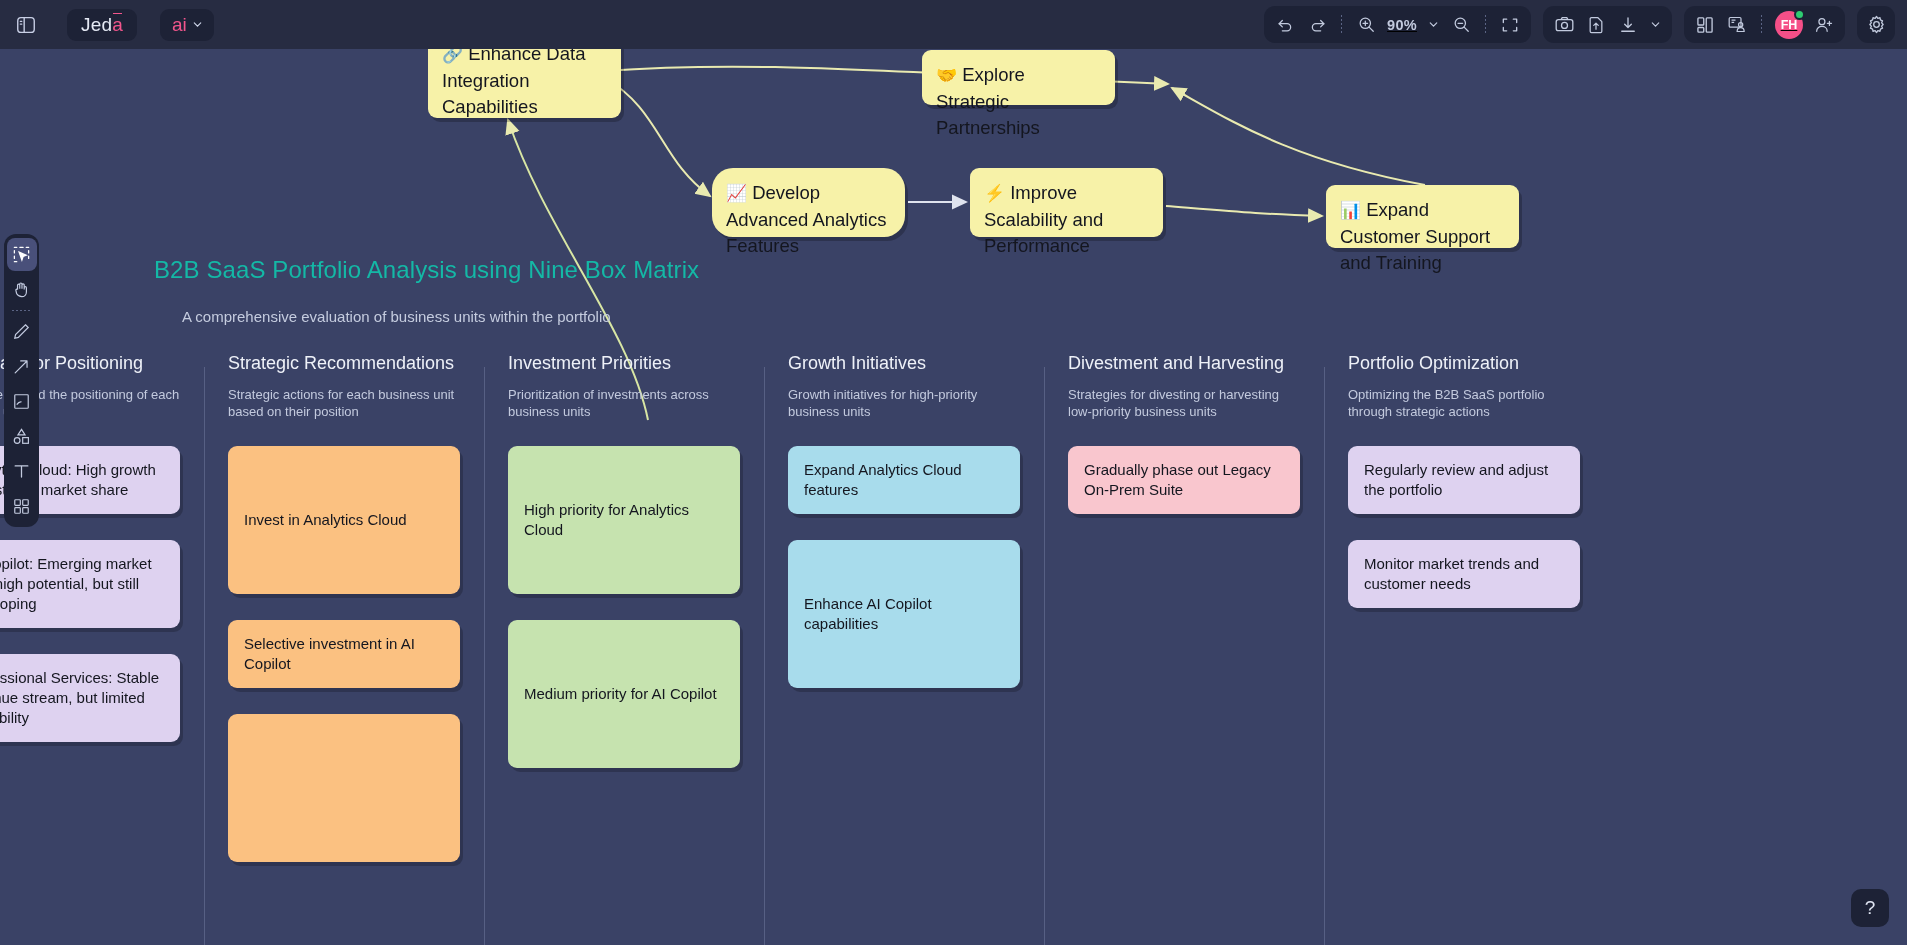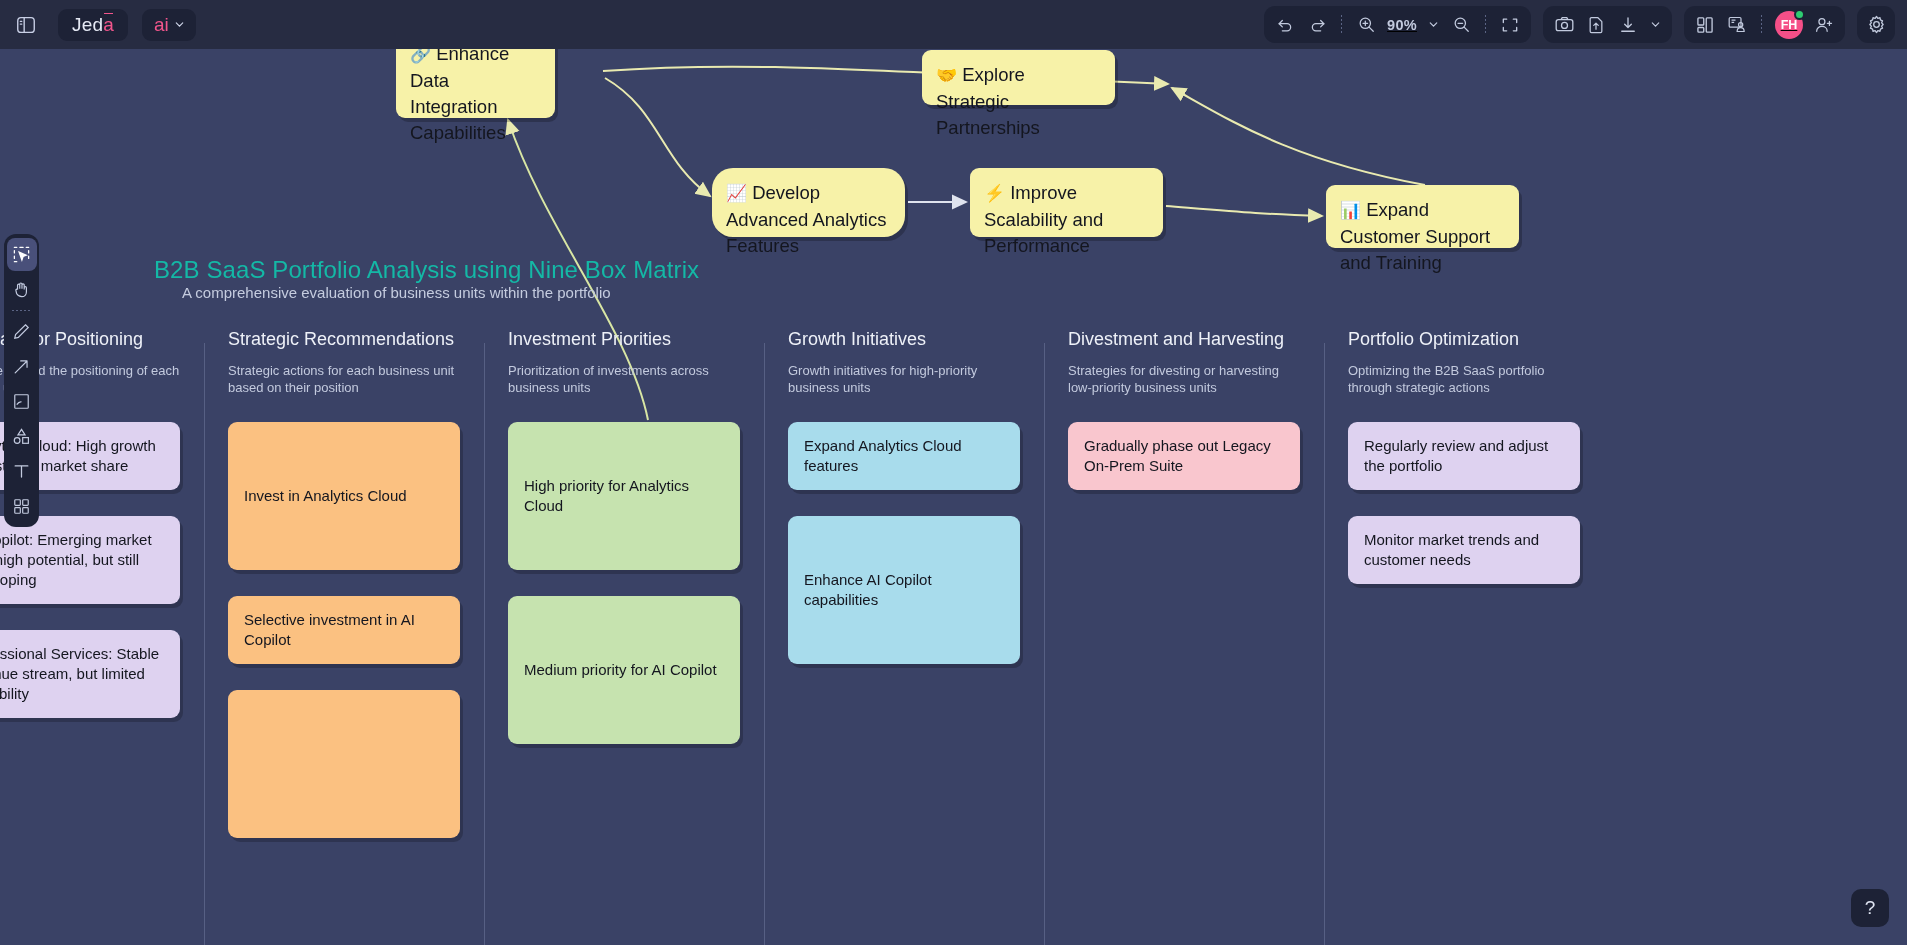--- a/index.html
+++ b/index.html
@@ -11,21 +11,21 @@
   }
   #app { position: relative; width: 1907px; height: 945px; background: #3a4266; }
 
   
   .topbar {
     position: absolute; top: 0; left: 0; width: 1907px; height: 49px;
     background: #272c42;
     display: flex; align-items: center;
     z-index: 40;
   }
-  .tb-left { display: flex; align-items: center; gap: 14px; padding-left: 8px; }
+  .tb-left { display: flex; align-items: center; gap: 23px; padding-left: 8px; }
   .icon-btn {
     width: 36px; height: 36px; border-radius: 10px;
     display: flex; align-items: center; justify-content: center;
     color: #c9d0e6;
   }
   .icon-btn svg { display:block; }
   .brand-pill {
     height: 32px; padding: 0 14px; border-radius: 9px;
     background: #1d2236; color: #e6eaf5;
     display: flex; align-items: center; justify-content: center;
@@ -94,21 +94,21 @@
     color: #14161f;
     font-size: 18.5px; line-height: 26px;
     padding: 12px 14px;
     z-index: 10;
   }
   .note .emo { font-size: 17px; margin-right: 5px; }
 
   
   .board { position: absolute; left: -76px; top: 256px; z-index: 8; }
   .board-title { font-size: 24px; color: #14b8a6; letter-spacing:.1px; margin-left: 230px; }
-  .board-sub { font-size: 15px; color: #c5ccdf; margin-left: 258px; margin-top: 0; }
+  .board-sub { font-size: 15px; color: #c5ccdf; margin-left: 258px; margin-top: 24px; }
 
   .cols { display: flex; margin-top: 28px; }
   .col { width: 280px; padding: 0 24px 0 24px; position: relative; }
   .col + .col::before {
     content:""; position:absolute; left:0; top:14px; bottom:-420px; width:1px; background:#576084;
   }
   .col-title { font-size: 18px; color: #eef1f8; margin-bottom: 12px; white-space: nowrap;}
   .col-sub { font-size: 13px; line-height: 17px; color: #c3cade; margin-bottom: 26px; }
 
   .card {
@@ -158,21 +158,21 @@
 
     <path d="M908,202 L966,202" fill="none" stroke="#dfe3ee" stroke-width="2" marker-end="url(#ahw)"></path>
 
     <path d="M1166,206 C1240,212 1260,214 1322,216" fill="none" stroke="#e9eab0" stroke-width="2" marker-end="url(#ah)"></path>
 
     <path d="M1425,185 C1290,160 1230,120 1172,88" fill="none" stroke="#e9eab0" stroke-width="2" marker-end="url(#ah)"></path>
 
     <path d="M648,420 C630,330 545,230 508,120" fill="none" stroke="#d8e6a4" stroke-width="2" marker-end="url(#ah)"></path>
   </svg>
 
-  <div class="note" style="left:396px; top:29px; width:159px; height:89px;">
+  <div class="note" style="left:428px; top:29px; width:193px; height:89px;">
     <span class="emo">🔗</span><span>Enhance Data Integration Capabilities</span>
   </div>
 
   <div class="note" style="left:922px; top:50px; width:193px; height:55px;">
     <span class="emo">🤝</span><span>Explore Strategic Partnerships</span>
   </div>
 
   <div class="note" style="left:712px; top:168px; width:193px; height:69px;border-radius:21px;">
     <span class="emo">📈</span><span>Develop Advanced Analytics Features</span>
   </div>

